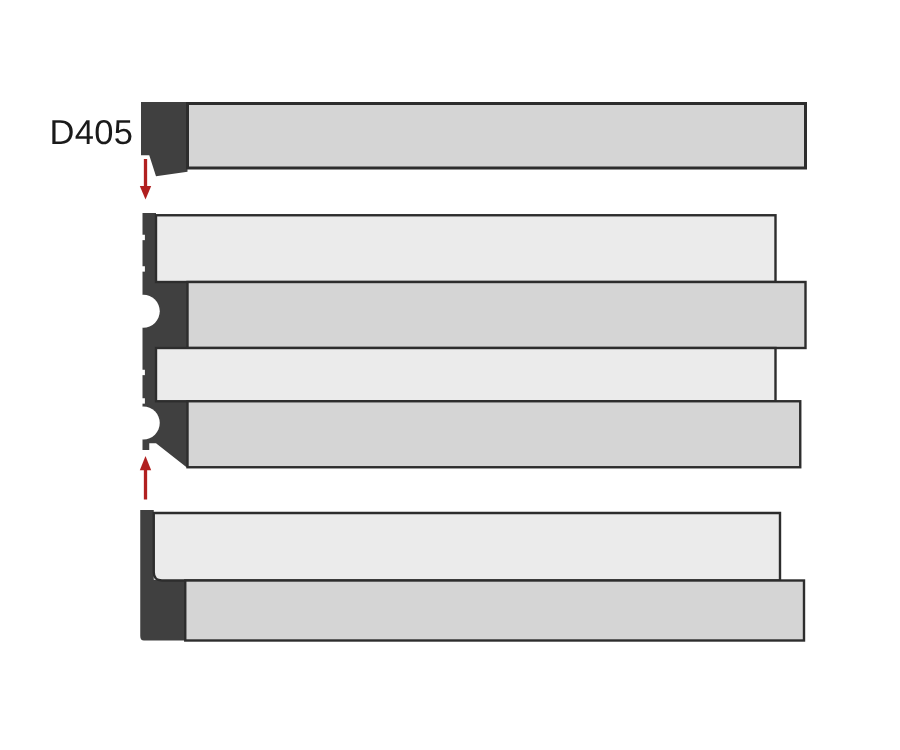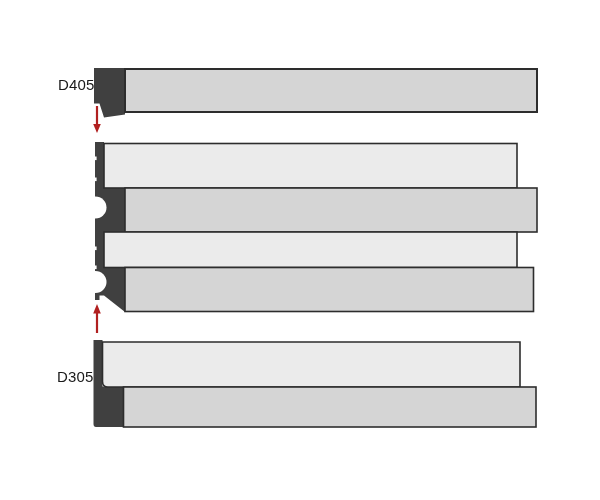--- a/index.html
+++ b/index.html
@@ -12,25 +12,24 @@
   }
   svg{position:absolute;left:0;top:0;}
   .board{stroke:#2d2d2d;stroke-width:2;}
   .board-thin{stroke:#2d2d2d;stroke-width:1.6;}
   .dark-shape{stroke:none;}
   .notch{stroke:none;}
   .arrow-line{stroke-width:2.2;fill:none;}
   .label{
     position:absolute;
     color:#1a1a1a;
-    font-size:15px;
+    font-size:23px;
     letter-spacing:0.2px;
     line-height:1;
     user-select:none;
-    margin-left:25px;
   }
   .lbl-d405{left:33px;top:77px;}
   .lbl-d302{left:35px;top:206px;}
   .lbl-d305{left:32px;top:369px;}
 </style>
 </head>
 <body>
 
 <div id="stage">
 
@@ -71,15 +70,14 @@
 
     <g>
       <path class="dark-shape" d="M93.5,340 L102.5,340 L102.5,386.5 L123.5,386.5 L123.5,427
                L96,427 Q93.5,427 93.5,424 Z" fill="#404040"></path>
       <path class="board-thin" d="M102.5,342 L520,342 L520,387 L108,387 Q102.5,387 102.5,381.5 Z" fill="#ebebeb"></path>
       <rect class="board-thin" x="123.5" y="387" width="412.5" height="40" fill="#d5d5d5"></rect>
     </g>
   </svg>
 
   <div class="label lbl-d405">D405</div>
-  <div class="label lbl-d305">D305</div>
 
 </div>
 
 </body></html>

